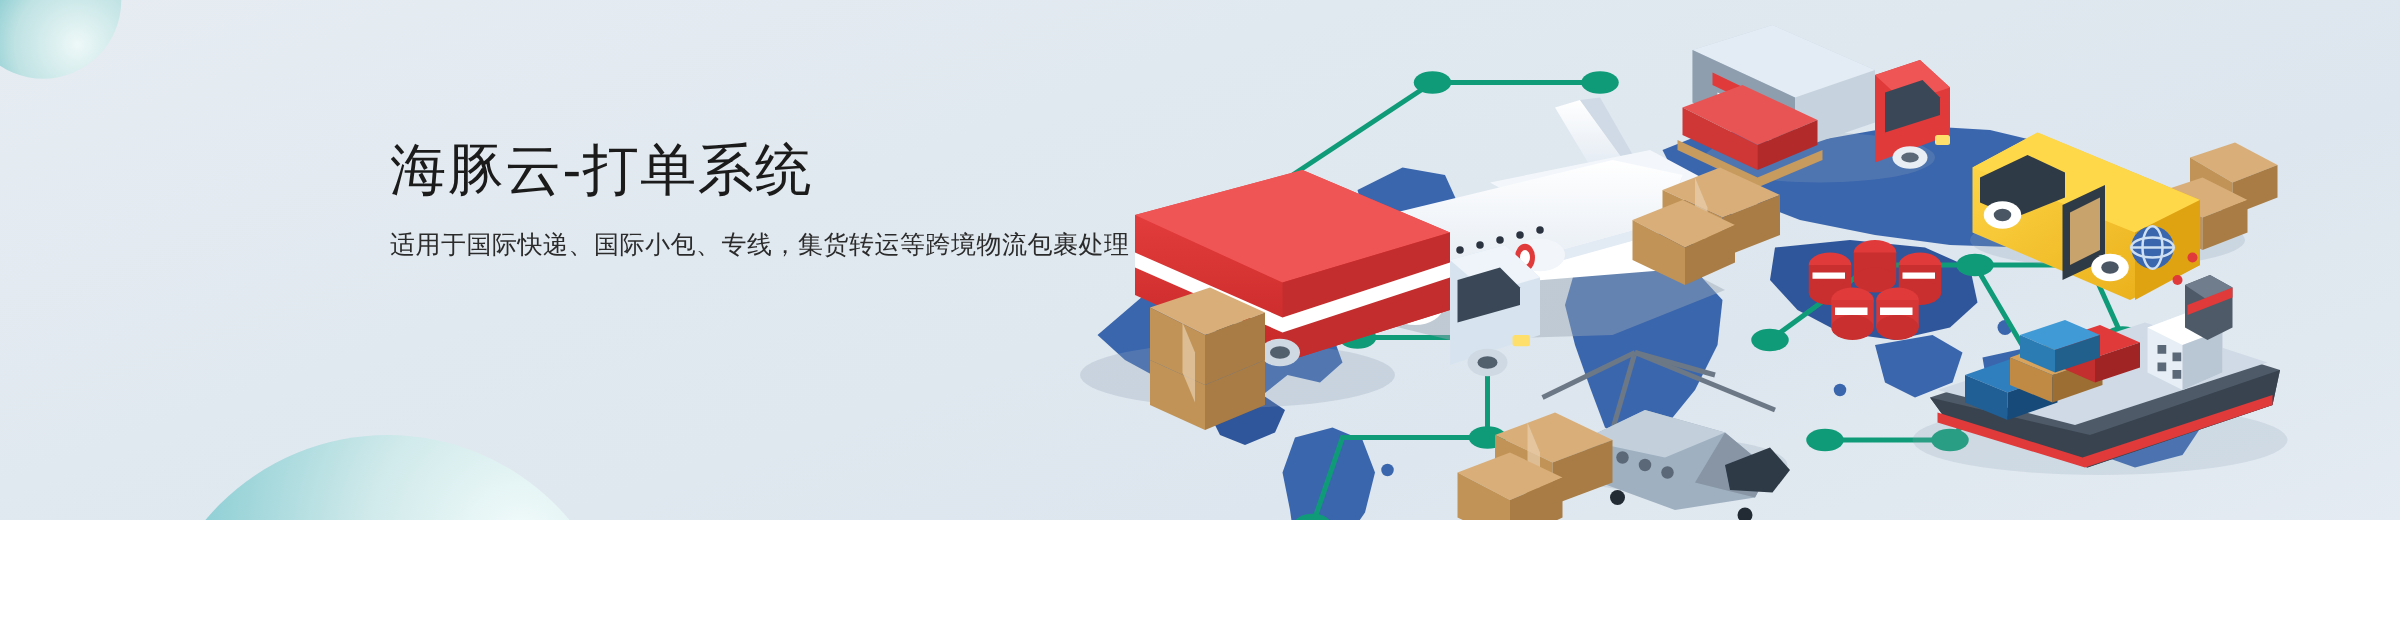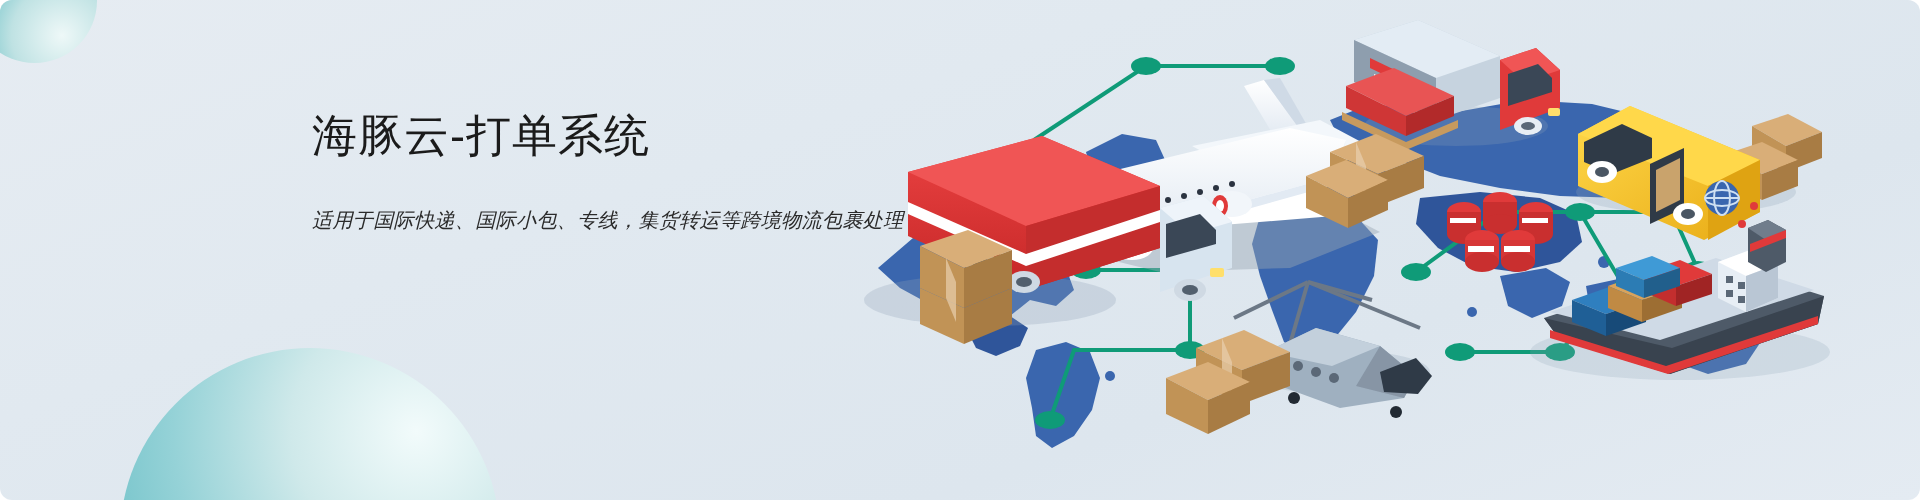--- a/index.html
+++ b/index.html
@@ -2,45 +2,44 @@
 <html><head>
 <meta charset="utf-8">
 <title>Banner</title>
 <style>
   html,body{margin:0;padding:0;}
   body{
     width:1920px;height:500px;overflow:hidden;
     font-family:"Liberation Sans","DejaVu Sans",sans-serif;
   }
   #banner{
-    position:relative;width:1920px;height:500px;overflow:hidden;
+    position:relative;width:1920px;height:416px;overflow:hidden;
     background:linear-gradient(160deg,#e6ecf2 0%,#e1e9f0 35%,#dde6ee 70%,#e4ebf2 100%);
-    border-radius:12px;
   }
 
   
   .blob{position:absolute;border-radius:50%;pointer-events:none;}
   #blob-top{
     width:125px;height:125px;left:-28px;top:-62px;
     background:radial-gradient(circle at 72% 78%, #eef8f8 0%, #bfe2e3 38%, #7ec8cd 62%, #45adb6 100%);
   }
   #blob-bottom{
     width:380px;height:380px;left:120px;top:348px;
     background:radial-gradient(circle at 78% 22%, #f2fbfb 0%, #cfe9ea 30%, #95d2d7 58%, #4fb3bb 100%);
   }
 
   
   #text-block{position:absolute;left:312px;top:108px;width:640px;}
   #page-title{
     margin:0;font-size:45px;font-weight:400;letter-spacing:1px;
     color:#1b1b1b;line-height:1.25;white-space:nowrap;
   }
   #page-subtitle{
-    margin:42px 0 0 0;font-size:20px;font-weight:400;letter-spacing:.4px;
-    color:#2b2b2b;line-height:1.4;white-space:nowrap;font-style:italic;
+    margin:18px 0 0 0;font-size:20px;font-weight:400;letter-spacing:.4px;
+    color:#2b2b2b;line-height:1.4;white-space:nowrap;
   }
 
   
   #illustration{position:absolute;right:0;top:0;width:1060px;height:500px;}
   #illustration svg{display:block;width:100%;height:100%;}
 </style>
 </head>
 <body>
 
 <div id="banner">

